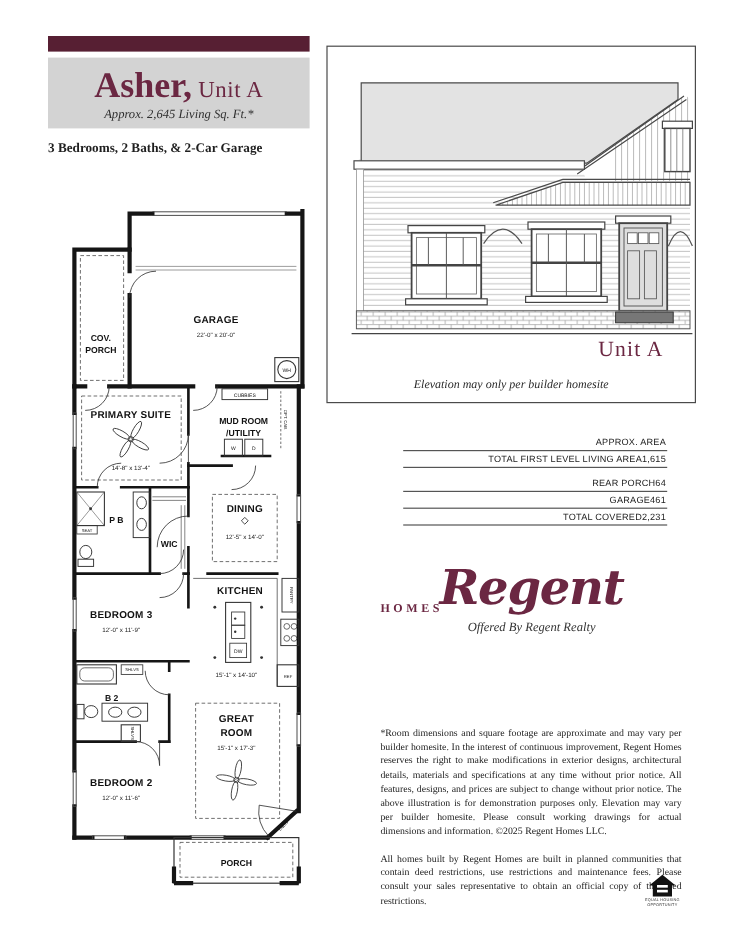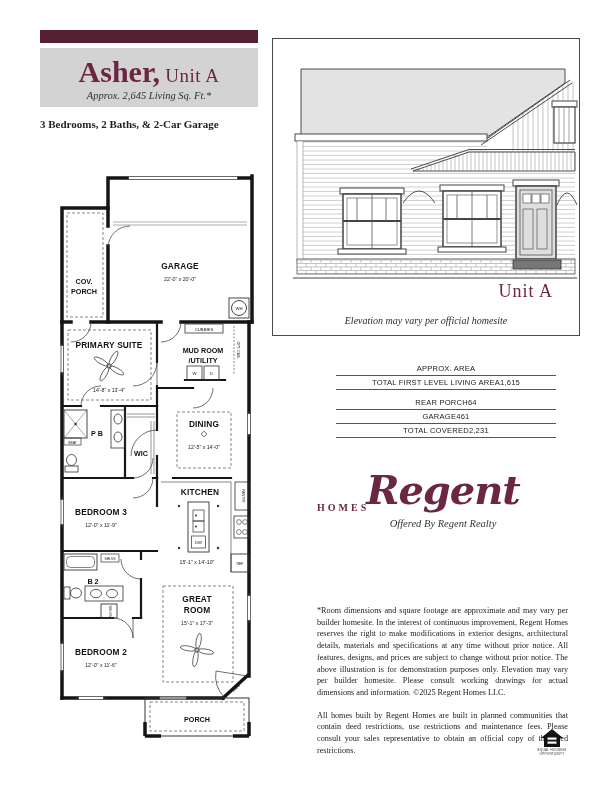--- a/index.html
+++ b/index.html
@@ -16,21 +16,21 @@
   .features{position:absolute;left:40px;top:118px;width:218px;text-align:left;
             font-size:11px;font-weight:bold;color:#1f1f1f;}
   
   .elev-box{position:absolute;left:272px;top:38px;width:306px;height:296px;border:1px solid #4a4a4a;background:#fff;}
   .elev-unit{position:absolute;right:26px;top:242px;font-size:18px;color:#6b2742;letter-spacing:1px;}
   .elev-caption{position:absolute;left:0;top:276px;width:100%;text-align:center;
                 font-size:10px;font-style:italic;color:#2b2b2b;}
   
   .area-table{position:absolute;left:336px;top:362px;width:220px;font-family:"Liberation Sans",sans-serif;
               font-size:7.6px;color:#222;letter-spacing:.2px;}
-  .at-row{display:flex;justify-content:center;padding:2px 1px 1px 1px;}
+  .at-row{display:flex;justify-content:flex-end;padding:2px 1px 1px 1px;}
   .at-rule{border-top:1px solid #555;margin-top:1px;}
   .at-gap{height:6px;}
   
   .branding{position:absolute;left:317px;top:468px;width:252px;text-align:center;}
   .logo-script{font-family:"DejaVu Serif",serif;font-style:italic;font-weight:bold;
                font-size:40px;color:#6b2742;line-height:44px;letter-spacing:-1px;}
   .logo-homes{font-family:"Liberation Serif",serif;font-size:10px;font-weight:bold;color:#6b2742;
               letter-spacing:3px;margin:-10px 40px 0 0;text-align:left;}
   .tagline{font-style:italic;font-size:10.5px;color:#333;margin-top:5px;}
   .website{font-size:16px;font-weight:bold;color:#141414;margin-top:6px;letter-spacing:.2px;}
@@ -129,21 +129,21 @@
         <rect x="250" y="170" width="10" height="40" fill="none" stroke="#555" stroke-width="0.7"></rect>
         <rect x="264" y="170" width="10" height="40" fill="none" stroke="#555" stroke-width="0.7"></rect>
       </g>
       <g>
         <rect x="24" y="220" width="278" height="15" fill="url(#brick)" stroke="#555" stroke-width="0.8"></rect>
         <rect x="240" y="221" width="48" height="9" fill="#777" stroke="#333" stroke-width="0.8"></rect>
         <path d="M20,239 H304" stroke="#444" stroke-width="1.2"></path>
       </g>
     </svg>
     <div class="elev-unit">Unit A</div>
-    <div class="elev-caption">Elevation may vary per official homesite</div>
+    <div class="elev-caption">Elevation may only per builder homesite</div>
   </div>
 
   <svg class="plan" width="212" height="582" viewBox="0 0 212 582">
 
     <g stroke="#151515" stroke-width="3.5" stroke-linecap="square">
       <path d="M55,12 H74 M186,12 H199 M199,10 V156 M55,12 V42 M9,42 H55 M9,42 V156"></path>
       <path d="M55,42 V60 M55,80 V156"></path>
       <path d="M9,156 H18 M38,156 H108 M128,156 H199"></path>
       <path d="M9,156 V178 M9,208 V332 M9,360 V476 M9,506 V532"></path>
       <path d="M196,156 V246 M196,270 V428 M196,456 V510"></path>

